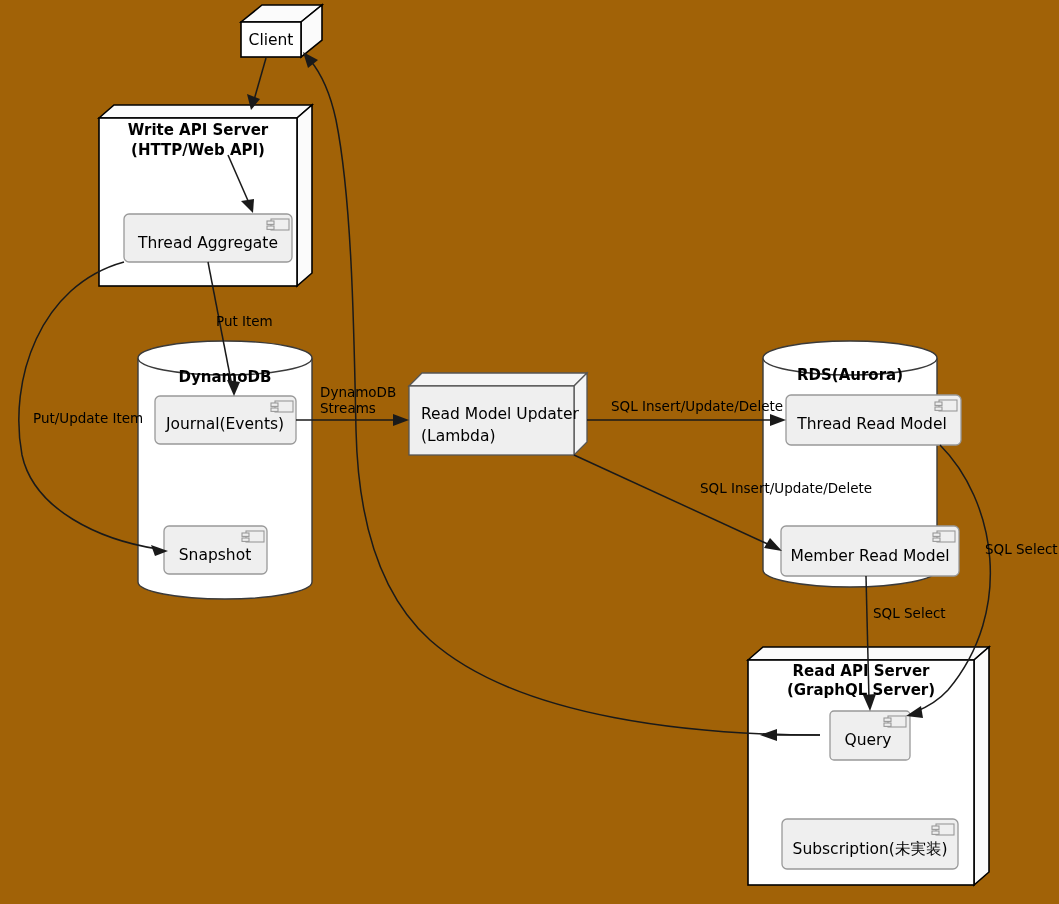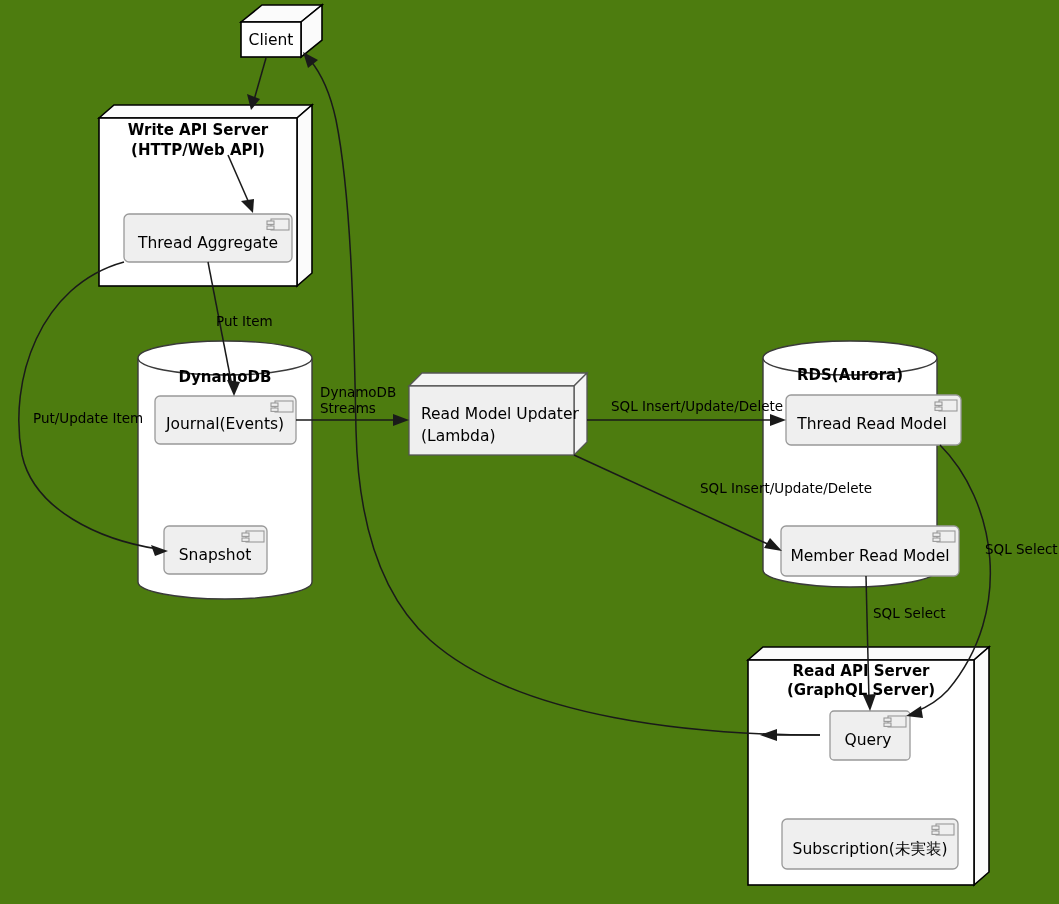--- a/index.html
+++ b/index.html
@@ -4,21 +4,21 @@
 <style>
   html, body {
     margin: 0;
     padding: 0;
     background: #ffffff;
   }
   #canvas {
     position: relative;
     width: 1059px;
     height: 904px;
-    background: #4d7c0f;
+    background: #a16207;
     font-family: "DejaVu Sans", "Liberation Sans", sans-serif;
     overflow: hidden;
   }
   svg#diagram {
     position: absolute;
     left: 0;
     top: 0;
     width: 1059px;
     height: 904px;
   }

